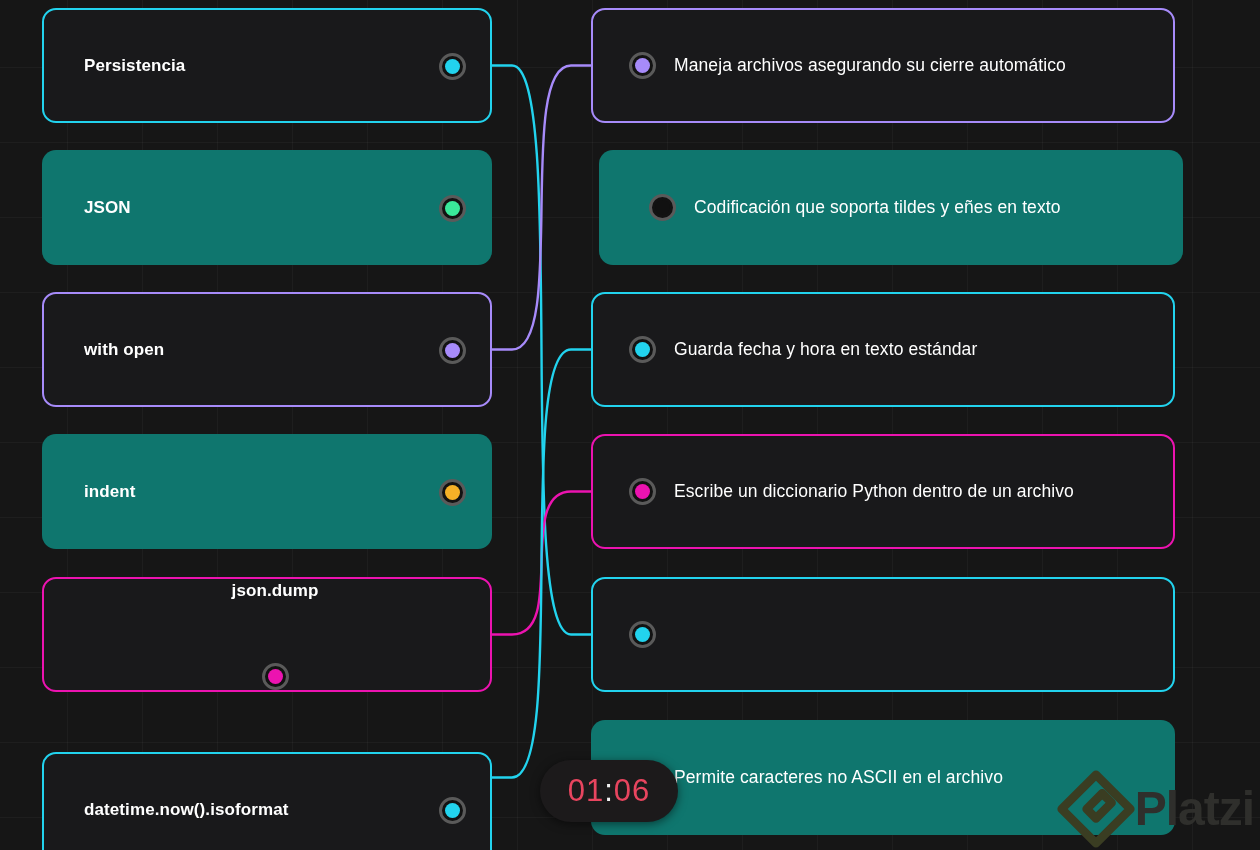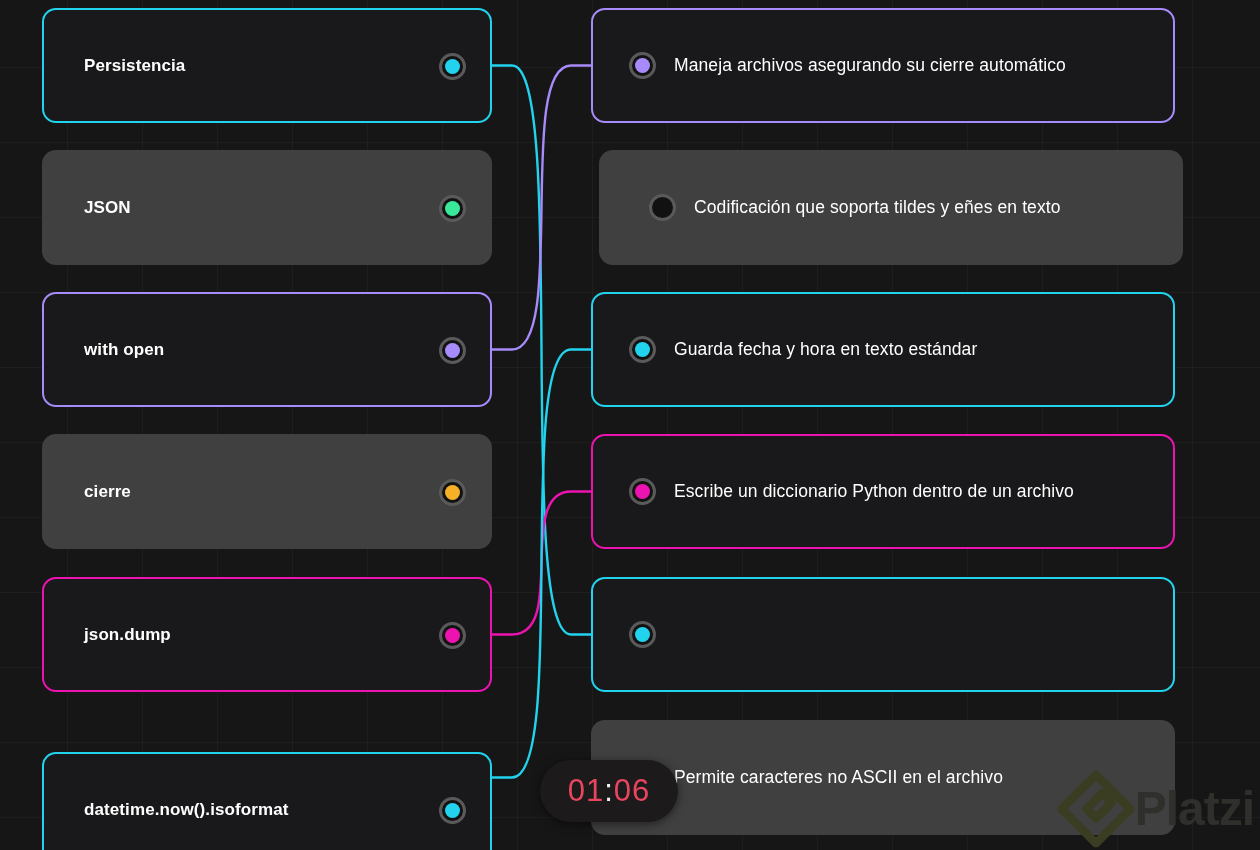--- a/index.html
+++ b/index.html
@@ -20,21 +20,21 @@
   }
   #wires { position:absolute; inset:0; pointer-events:none; z-index:5; }
 
   .col { position:absolute; top:0; }
   #left-col  { left:42px;  width:450px; }
   #right-col { left:591px; width:584px; }
 
   .card {
     position:absolute;
     border-radius:14px;
-    background:#404040;
+    background:#0f766e;
     border:2px solid transparent;
     display:flex;
     align-items:center;
     z-index:10;
   }
   .card.connected { background:#19191b; }
 
   
   #left-col .card {
     width:450px; height:115px;
@@ -138,26 +138,26 @@
         <div class="dot" style="background: rgb(58, 232, 154);"></div>
       </div>
     </div>
     <div class="card connected" style="top: 292px; left: 0px; border-color: rgb(167, 139, 250);">
       <div class="card-label">with open</div>
       <div class="radio">
         <div class="dot" style="background: rgb(167, 139, 250);"></div>
       </div>
     </div>
     <div class="card" style="top: 434px; left: 0px;">
-      <div class="card-label">cierre</div>
+      <div class="card-label">indent</div>
       <div class="radio">
         <div class="dot" style="background: rgb(245, 176, 39);"></div>
       </div>
     </div>
-    <div class="card connected" style="top: 577px; left: 0px; border-color: rgb(236, 19, 176);">
+    <div class="card connected" style="top: 577px; left: 0px; border-color: rgb(236, 19, 176); flex-direction: column;">
       <div class="card-label">json.dump</div>
       <div class="radio">
         <div class="dot" style="background: rgb(236, 19, 176);"></div>
       </div>
     </div>
     <div class="card connected" style="top: 720px; left: 0px; border-color: rgb(34, 211, 238); margin-top: 32px;">
       <div class="card-label">datetime.now().isoformat</div>
       <div class="radio">
         <div class="dot" style="background: rgb(34, 211, 238);"></div>
       </div>

